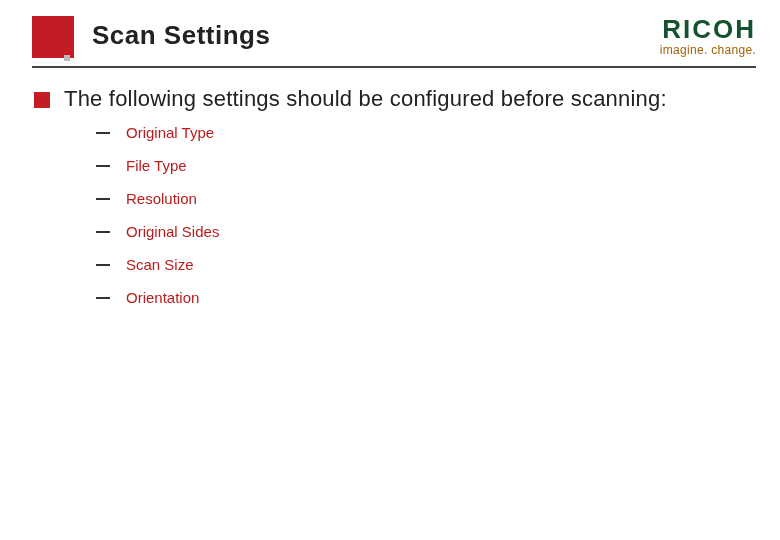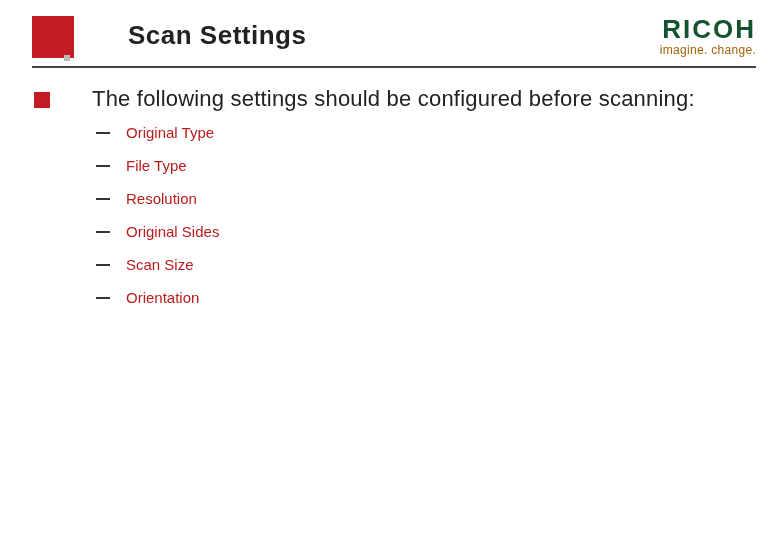--- a/index.html
+++ b/index.html
@@ -10,21 +10,21 @@
   .header-row {
     position: absolute;
     top: 14px;
     left: 32px;
     right: 24px;
     height: 46px;
     display: flex;
     align-items: flex-start;
     justify-content: space-between;
   }
-  .title-group { display: flex; align-items: flex-start; gap: 36px; }
+  .title-group { display: flex; align-items: flex-start; }
   .red-square {
     width: 42px; height: 42px; background: #c31c25; margin-right: 18px; margin-top: 2px;
     position: relative;
   }
   .red-square::after{
     content:""; position:absolute; right:4px; bottom:-3px; width:6px; height:6px; background:#bbb;
   }
   .title-text {
     font-size: 26px;
     font-weight: 700;
@@ -47,21 +47,21 @@
   .hr {
     position: absolute; left: 32px; right: 24px; top: 66px;
     height: 0; border-top: 2px solid #444;
   }
 
   
   .content {
     position: absolute; left: 34px; right: 30px; top: 86px;
   }
   .bullet-row {
-    display: flex; align-items: center; margin-bottom: 12px; gap: 28px;
+    display: flex; align-items: center; margin-bottom: 12px;
   }
   .bullet-square {
     width: 16px; height: 16px; background: #c31c25;
     margin-right: 14px; transform: translateY(1px);
   }
   .intro-text {
     font-size: 22px; color: #222; letter-spacing: 0.2px;
   }
 
   .sublist { margin-left: 62px; margin-top: 8px; }

